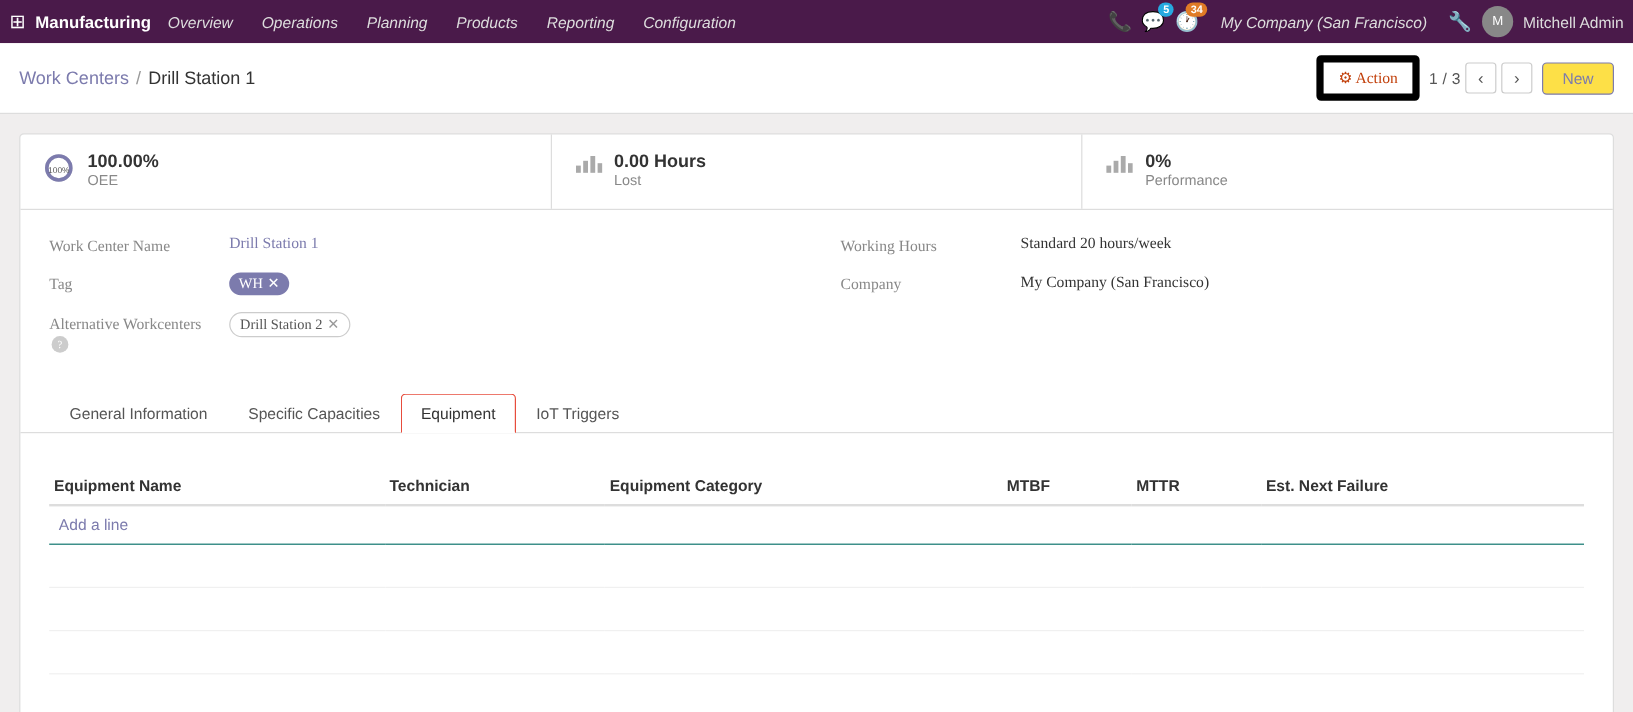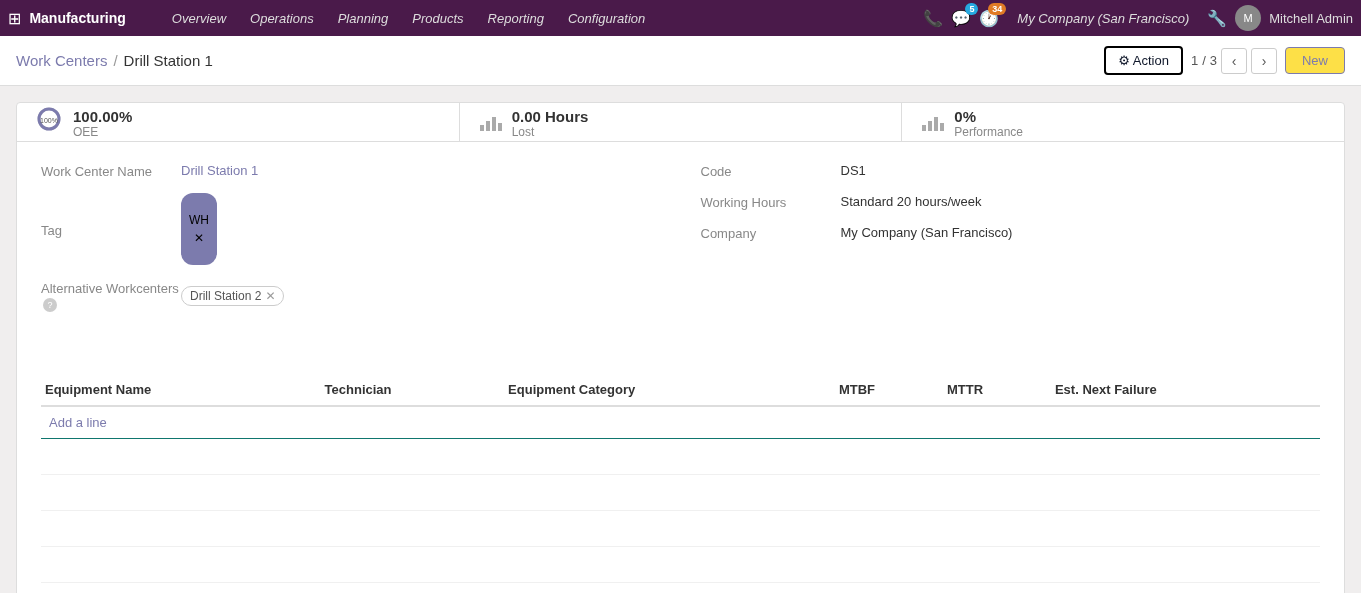--- a/index.html
+++ b/index.html
@@ -9,21 +9,21 @@
     .top-nav {
       background: #4a1a4a;
       color: #fff;
       display: flex;
       align-items: center;
       height: 36px;
       padding: 0 8px;
       gap: 4px;
     }
     .top-nav .app-grid { color: #fff; font-size: 16px; margin-right: 4px; cursor: pointer; }
-    .top-nav .app-name { font-weight: bold; font-size: 14px; margin-right: 32px; }
+    .top-nav .app-name { font-weight: bold; font-size: 14px; margin-right: 0; }
     .top-nav .nav-item { color: #ddd; padding: 4px 10px; cursor: pointer; font-size: 13px; border-radius: 3px; font-style: italic; }
     .top-nav .spacer { flex: 1; }
     .top-nav .nav-icons { display: flex; align-items: center; gap: 8px; }
     .top-nav .icon-btn { position: relative; color: #ddd; cursor: pointer; font-size: 16px; }
     .top-nav .badge {
       position: absolute; top: -6px; right: -7px;
       background: #26a9e0; color: #fff; border-radius: 10px;
       font-size: 9px; padding: 1px 4px; font-weight: bold;
     }
     .top-nav .badge.orange { background: #e07b26; }
@@ -47,24 +47,24 @@
       display: flex; align-items: center; gap: 6px;
       font-size: 15px; color: #666;
     }
     .breadcrumb .crumb-link { color: #7c7bad; cursor: pointer; }
     .breadcrumb .separator { color: #999; }
     .breadcrumb .crumb-current { color: #333; font-weight: 500; }
     .breadcrumb-right {
       display: flex; align-items: center; gap: 8px;
     }
     .action-btn {
-      border: 2px solid #000000; background: #fff;
+      border: 6px solid #000000; background: #fff;
       padding: 5px 12px; border-radius: 4px;
-      cursor: pointer; font-size: 13px; color: #0f172a;
-      display: flex; align-items: center; gap: 4px;
+      cursor: pointer; font-size: 13px; color: #c2410c;
+      display: flex; align-items: center; gap: 4px; font-family: Liberation Serif, serif;
     }
     .pager { display: flex; align-items: center; gap: 4px; font-size: 13px; color: #555; }
     .pager-btn {
       border: 1px solid #ccc; background: #fff;
       width: 26px; height: 26px; display: flex; align-items: center; justify-content: center;
       cursor: pointer; border-radius: 3px; font-size: 14px; color: #555;
     }
     .new-btn {
       border: 1px solid #7c7bad; background: #fde047;
       padding: 5px 16px; border-radius: 4px;
@@ -79,41 +79,41 @@
       border-radius: 4px;
     }
 
     
     .stats-bar {
       display: flex;
       border-bottom: 1px solid #ddd;
     }
     .stat-item {
       flex: 1;
-      padding: 2px 18px;
+      padding: 14px 18px;
       border-right: 1px solid #ddd;
-      display: flex; align-items: flex-end; gap: 10px;
+      display: flex; align-items: flex-start; gap: 10px;
     }
     .stat-item:last-child { border-right: none; }
     .stat-icon { font-size: 22px; color: #888; }
     .stat-icon.chart { color: #7c7bad; }
     .stat-text .stat-value { font-size: 15px; font-weight: bold; color: #333; }
     .stat-text .stat-label { font-size: 12px; color: #888; }
 
     
     .fields-section { padding: 20px 24px; display: flex; gap: 40px; }
     .fields-col { flex: 1; }
-    .field-row { display: flex; align-items: center; margin-bottom: 14px; gap: 0; }
+    .field-row { display: flex; align-items: flex-start; margin-bottom: 14px; gap: 10px; font-family: Liberation Serif, serif; }
     .field-label { width: 140px; color: #888; font-size: 13px; flex-shrink: 0; padding-top: 2px; }
     .field-value { color: #333; font-size: 13px; }
     .field-value.link { color: #7c7bad; cursor: pointer; }
     .tag-badge {
-      background: #7c7bad; color: #000000;
-      border-radius: 12px; padding: 20px 8px;
-      font-size: 12px; display: inline-flex; align-items: center; gap: 4px; flex-direction: column;
+      background: #7c7bad; color: #ffffff;
+      border-radius: 12px; padding: 2px 8px;
+      font-size: 12px; display: inline-flex; align-items: center; gap: 4px;
     }
     .tag-badge .remove { cursor: pointer; }
     .alt-badge {
       border: 1px solid #ccc; border-radius: 12px;
       padding: 2px 8px; font-size: 12px;
       display: inline-flex; align-items: center; gap: 4px; color: #555;
     }
     .alt-badge .remove { cursor: pointer; color: #999; }
     .help-icon {
       display: inline-flex; align-items: center; justify-content: center;
@@ -278,34 +278,36 @@
           </span>
           <span class="alt-badge">
             <span>Drill Station 2</span>
             <span class="remove">✕</span>
           </span>
         </div>
       </div>
 
       <div class="fields-col">
         <div class="field-row">
-          <span class="field-label">Code</span>
-          <span class="field-value">DS1</span>
-        </div>
-        <div class="field-row">
           <span class="field-label">Working Hours</span>
           <span class="field-value">Standard 20 hours/week</span>
         </div>
         <div class="field-row">
           <span class="field-label">Company</span>
           <span class="field-value">My Company (San Francisco)</span>
         </div>
       </div>
     </div>
 
+    <div class="tabs-bar">
+      <div class="tab">General Information</div>
+      <div class="tab">Specific Capacities</div>
+      <div class="tab active">Equipment</div>
+      <div class="tab">IoT Triggers</div>
+    </div>
 
     <div class="table-section">
       <table class="equipment-table">
         <thead>
           <tr>
             <th>Equipment Name</th>
             <th>Technician</th>
             <th>Equipment Category</th>
             <th>MTBF</th>
             <th>MTTR</th>

